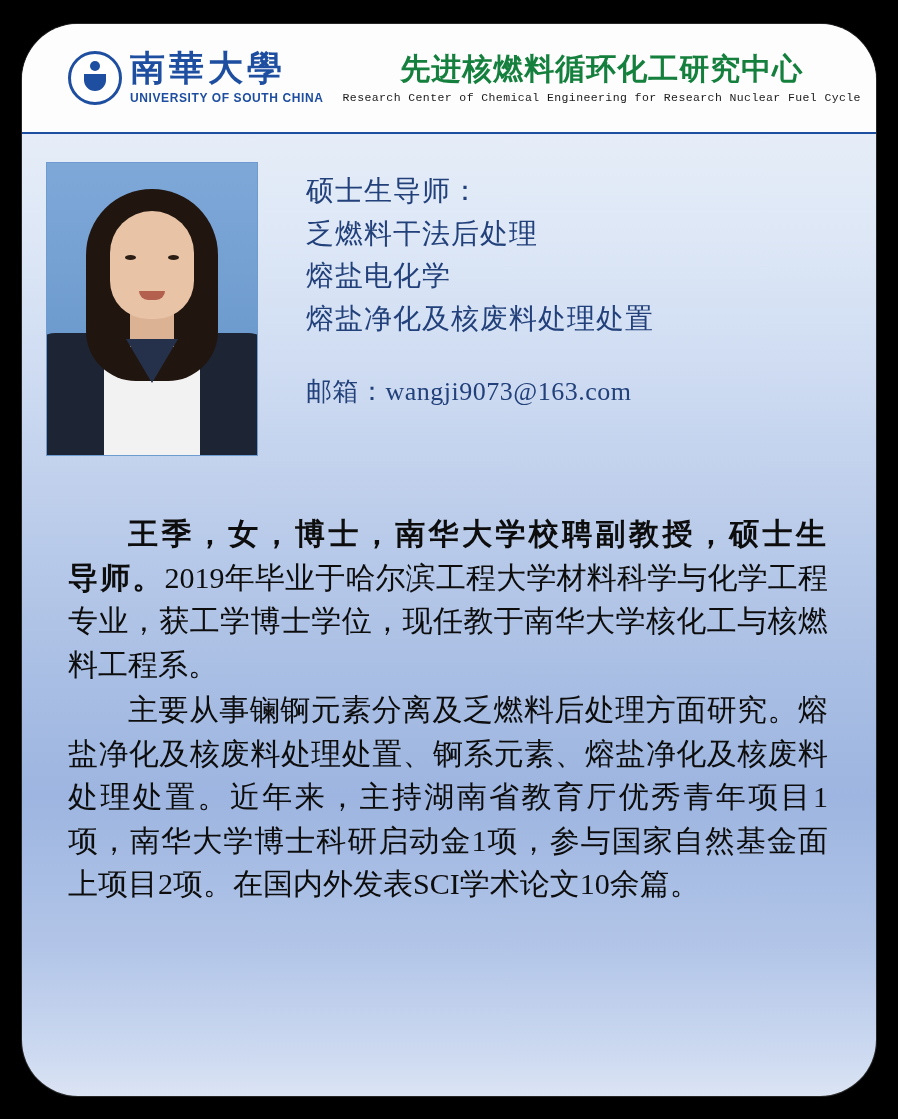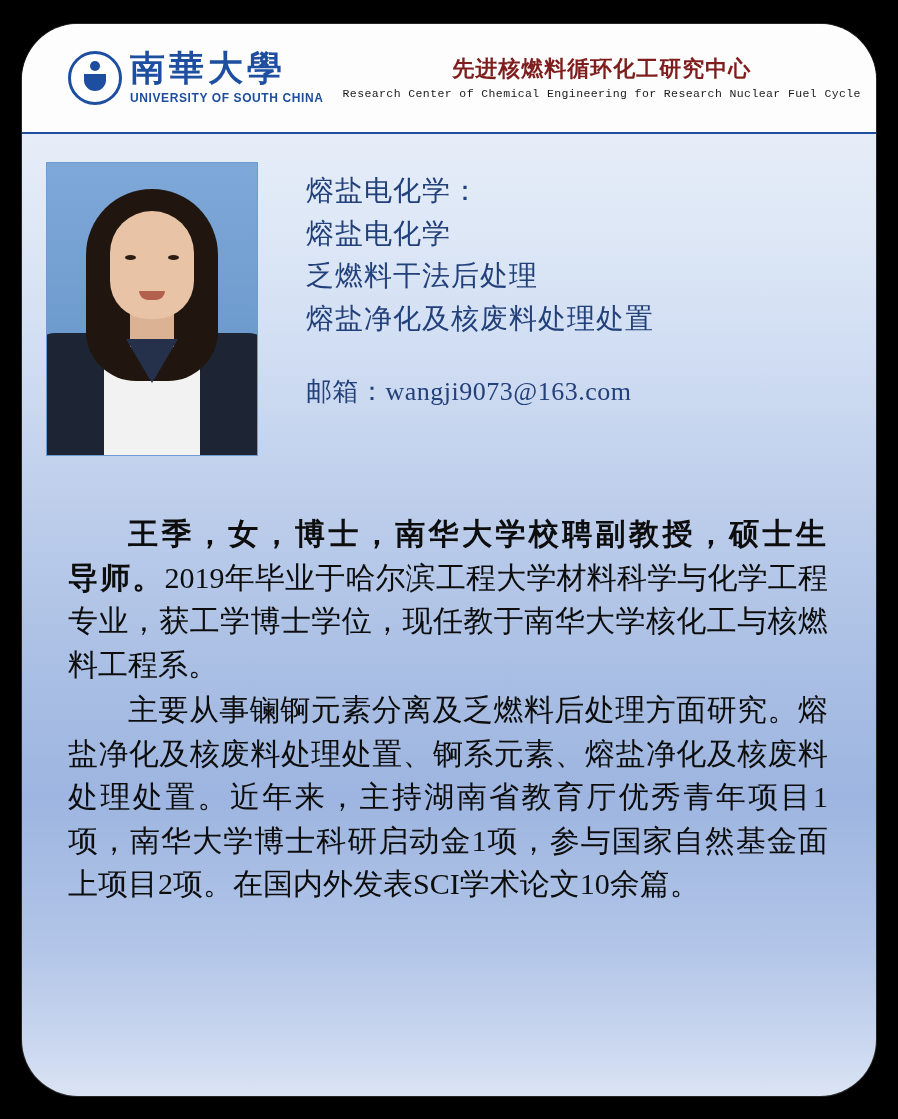--- a/index.html
+++ b/index.html
@@ -113,23 +113,23 @@
     white-space: nowrap;
   }
   .center-titles {
     flex: 1 1 auto;
     text-align: center;
     padding-left: 18px;
     padding-right: 4px;
   }
   .center-cn {
     font-family: "Liberation Serif", serif;
-    font-size: 22px;
+    font-size: 30px;
     font-weight: 700;
-    color: #7f1d1d;
+    color: #15803d;
     letter-spacing: 1px;
     line-height: 1.15;
     white-space: nowrap;
   }
   .center-en {
     font-family: "Liberation Mono", monospace;
     font-size: 11.5px;
     color: #1a1a1a;
     letter-spacing: 0.4px;
     margin-top: 5px;
@@ -307,23 +307,23 @@
         <div class="ph-hair"></div>
         <div class="ph-neck"></div>
         <div class="ph-collar"></div>
         <div class="ph-face"></div>
         <div class="ph-eye-l"></div>
         <div class="ph-eye-r"></div>
         <div class="ph-mouth"></div>
       </div>
 
       <div class="research">
-        <div class="research-line">熔盐电化学：</div>
+        <div class="research-line">硕士生导师：</div>
+        <div class="research-line">乏燃料干法后处理</div>
         <div class="research-line">熔盐电化学</div>
-        <div class="research-line">乏燃料干法后处理</div>
         <div class="research-line">熔盐净化及核废料处理处置</div>
         <div class="email">邮箱：wangji9073@163.com</div>
       </div>
     </div>
 
     <div class="bio">
       <p class="lead"><b>王季，女，博士，南华大学校聘副教授，硕士生导师。</b><span>2019年毕业于哈尔滨工程大学材料科学与化学工程专业，获工学博士学位，现任教于南华大学核化工与核燃料工程系。</span></p>
       <p>主要从事镧锕元素分离及乏燃料后处理方面研究。熔盐净化及核废料处理处置、锕系元素、熔盐净化及核废料处理处置。近年来，主持湖南省教育厅优秀青年项目1项，南华大学博士科研启动金1项，参与国家自然基金面上项目2项。在国内外发表SCI学术论文10余篇。</p>
     </div>
 

